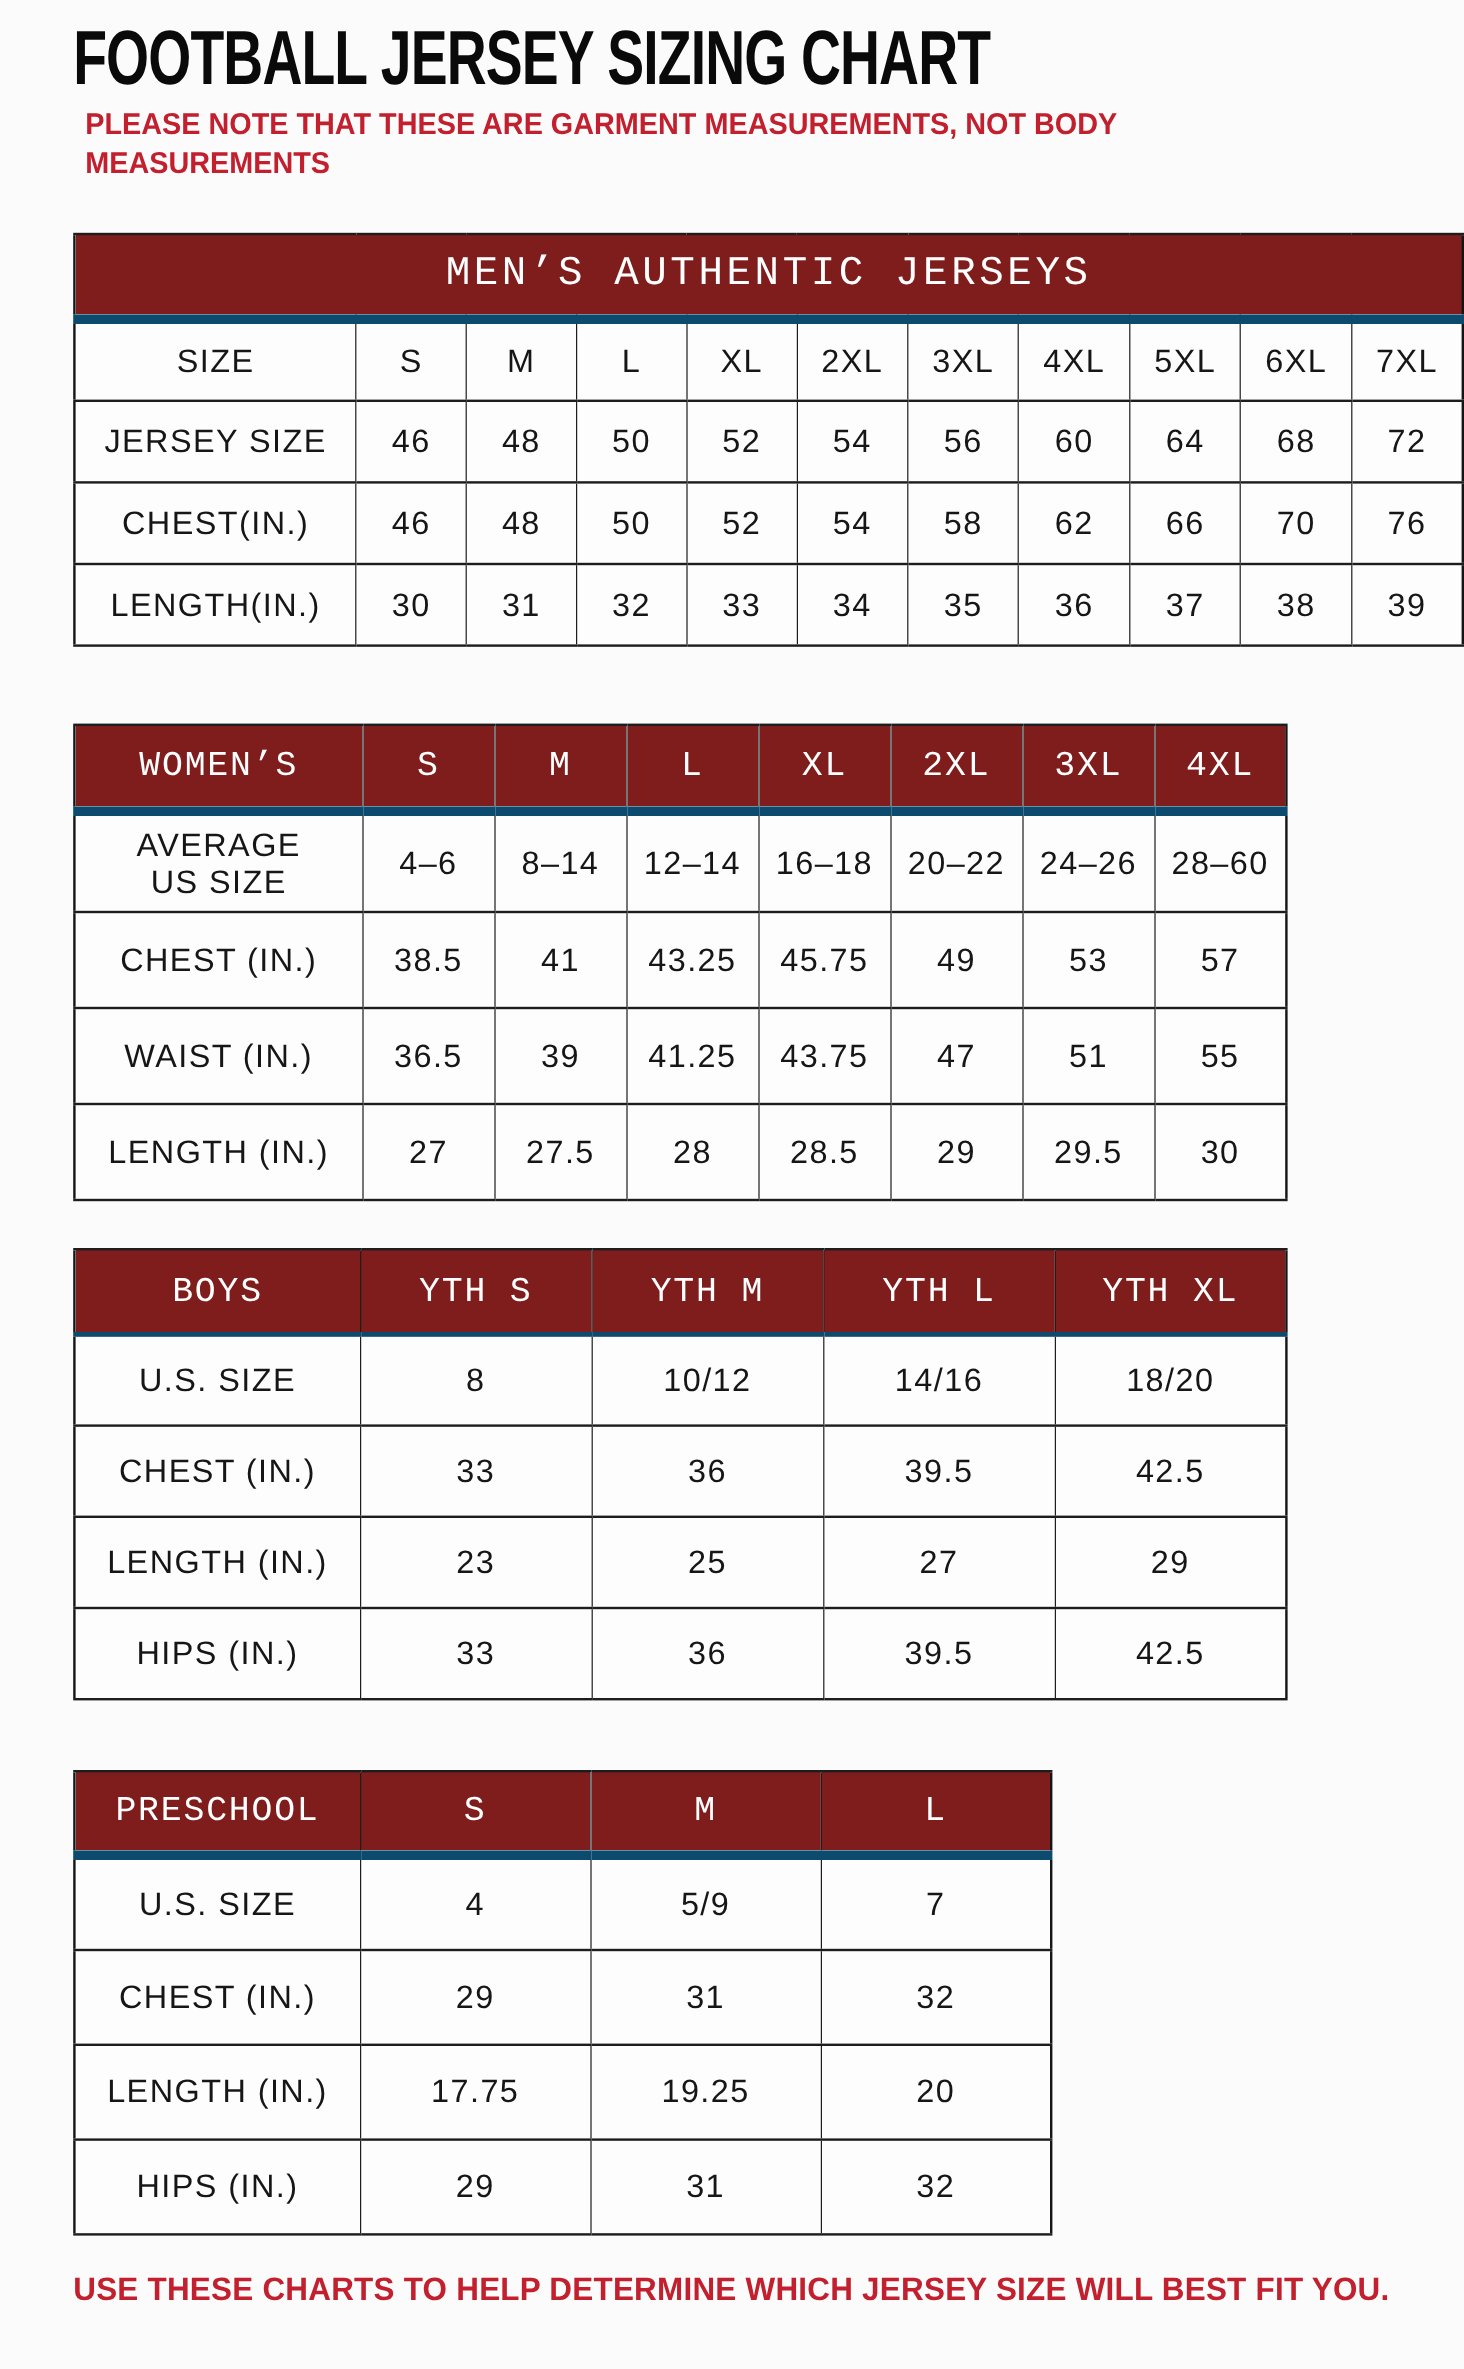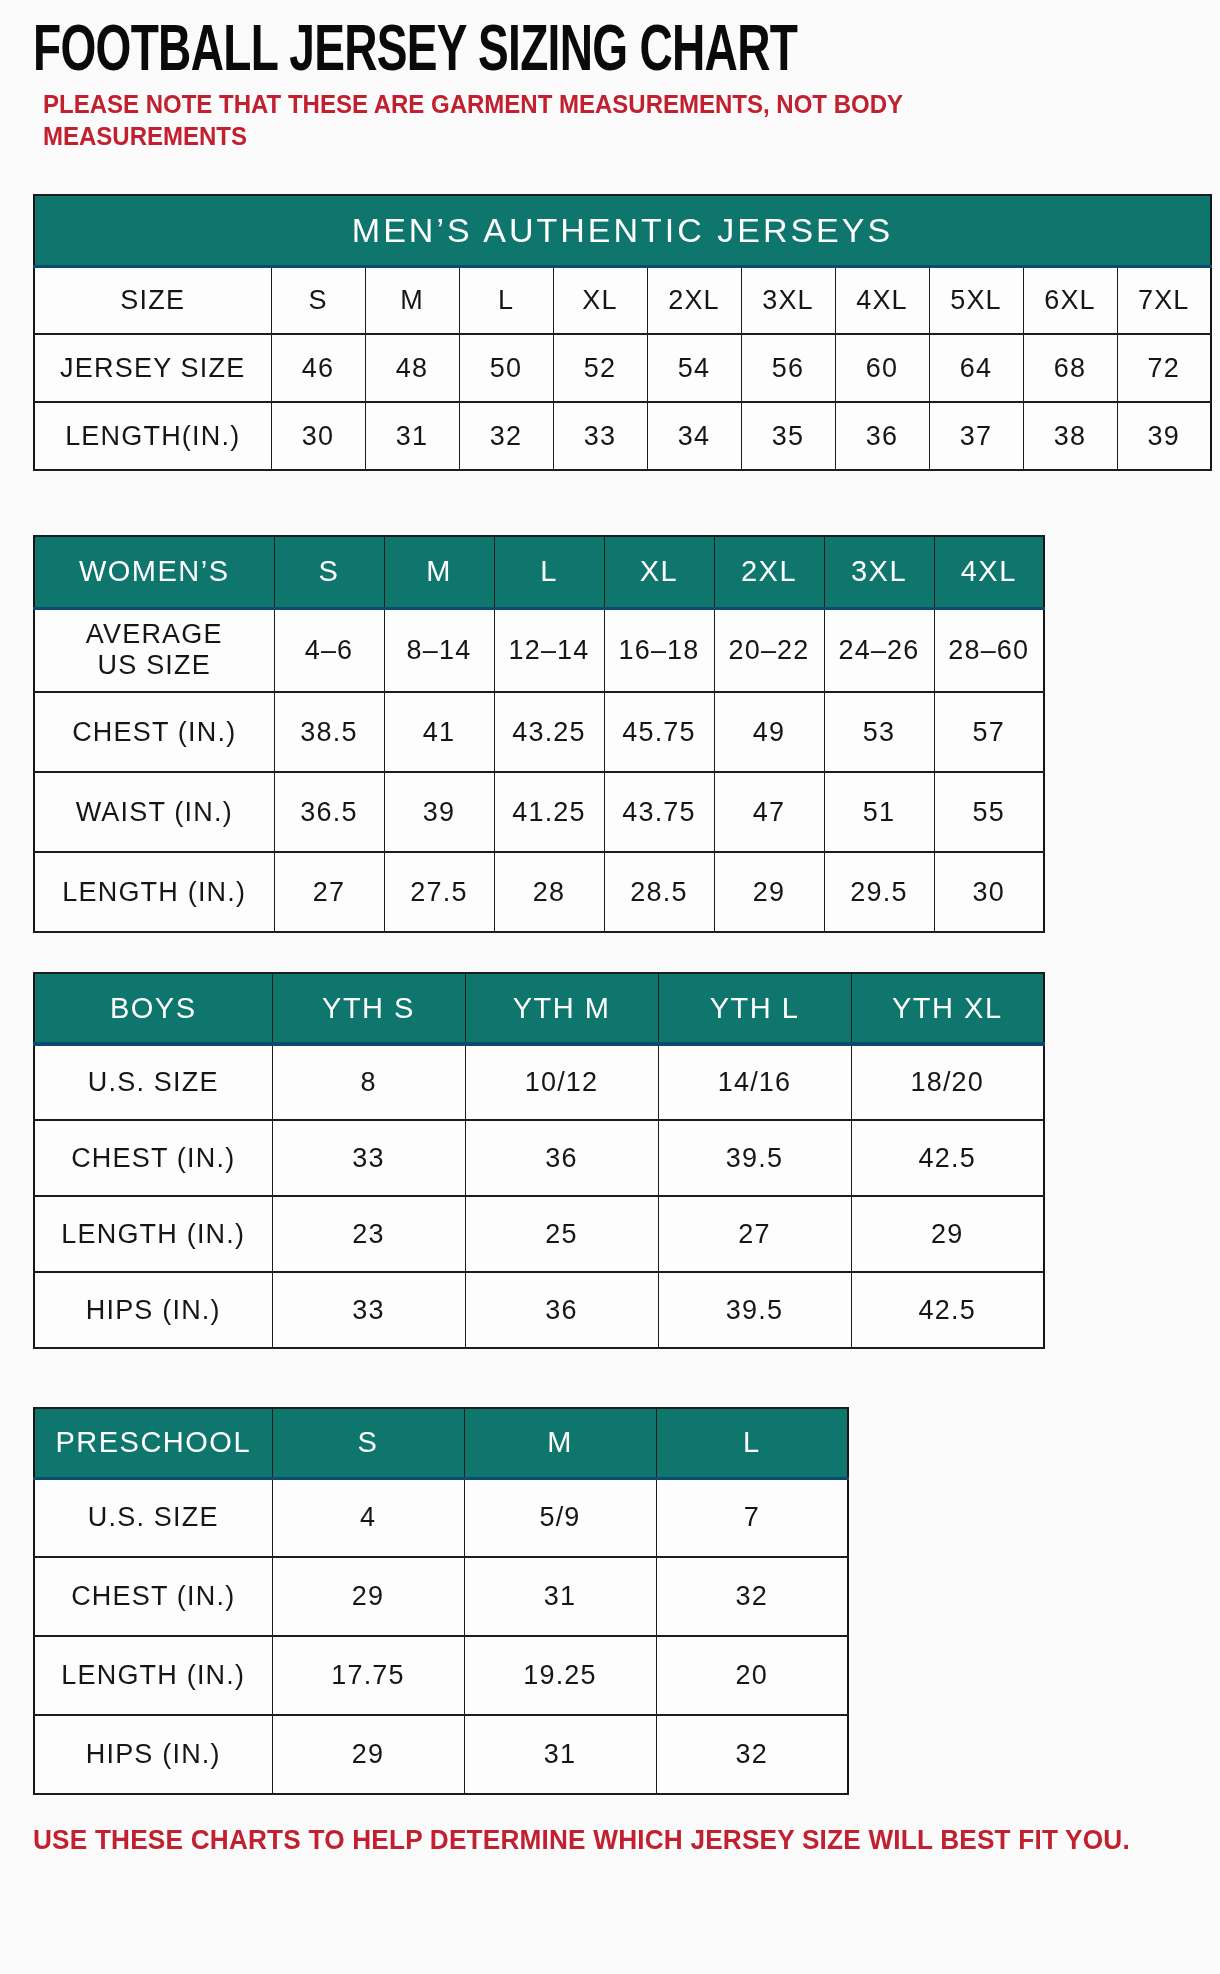--- a/index.html
+++ b/index.html
@@ -4,21 +4,21 @@
 <style>
   * { box-sizing: border-box; margin: 0; padding: 0; }
   html, body { background: #fbfbfb; }
   body {
     width: 1220px;
     min-height: 1974px;
     font-family: "Liberation Sans", sans-serif;
     color: #141414;
     overflow-x: hidden;
   }
-  .wrap { padding-left: 33px; padding-top: 16px; }
+  .wrap { padding-left: 33px; padding-top: 16px; margin-left: 28px; }
 
   .title {
     font-size: 64px;
     line-height: 64px;
     font-weight: 700;
     color: #0a0a0a;
     letter-spacing: -1px;
     transform: scaleX(0.72);
     transform-origin: left top;
     white-space: nowrap;
@@ -48,25 +48,26 @@
     border-bottom-width: 2px;
     text-align: center;
     vertical-align: middle;
     font-size: 27px;
     letter-spacing: 1.2px;
     color: #161616;
     white-space: pre-line;
     overflow: hidden;
   }
   table.sz tr.head td {
-    background: #0f766e;
+    background: #7f1d1d;
     color: #ffffff;
-    border-bottom: 3px solid #0c4a6e;
+    border-bottom: 8px solid #0c4a6e;
     font-size: 29px;
     letter-spacing: 1.5px;
+    font-family: Liberation Mono, monospace;
   }
 
   #mens { margin-top: 42px; }
   #mens tr { height: 68px; }
   #mens tr.head { height: 71px; }
   #mens tr.head td.mh { font-size: 34px; letter-spacing: 3px; }
 
   #womens { margin-top: 64px; }
   #womens tr { height: 80px; }
   #womens tr.head { height: 72px; }
@@ -140,20 +141,33 @@
       <td>46</td>
       <td>48</td>
       <td>50</td>
       <td>52</td>
       <td>54</td>
       <td>56</td>
       <td>60</td>
       <td>64</td>
       <td>68</td>
       <td>72</td>
+    </tr>
+    <tr>
+      <td class="lbl">CHEST(IN.)</td>
+      <td>46</td>
+      <td>48</td>
+      <td>50</td>
+      <td>52</td>
+      <td>54</td>
+      <td>58</td>
+      <td>62</td>
+      <td>66</td>
+      <td>70</td>
+      <td>76</td>
     </tr>
     <tr>
       <td class="lbl">LENGTH(IN.)</td>
       <td>30</td>
       <td>31</td>
       <td>32</td>
       <td>33</td>
       <td>34</td>
       <td>35</td>
       <td>36</td>

